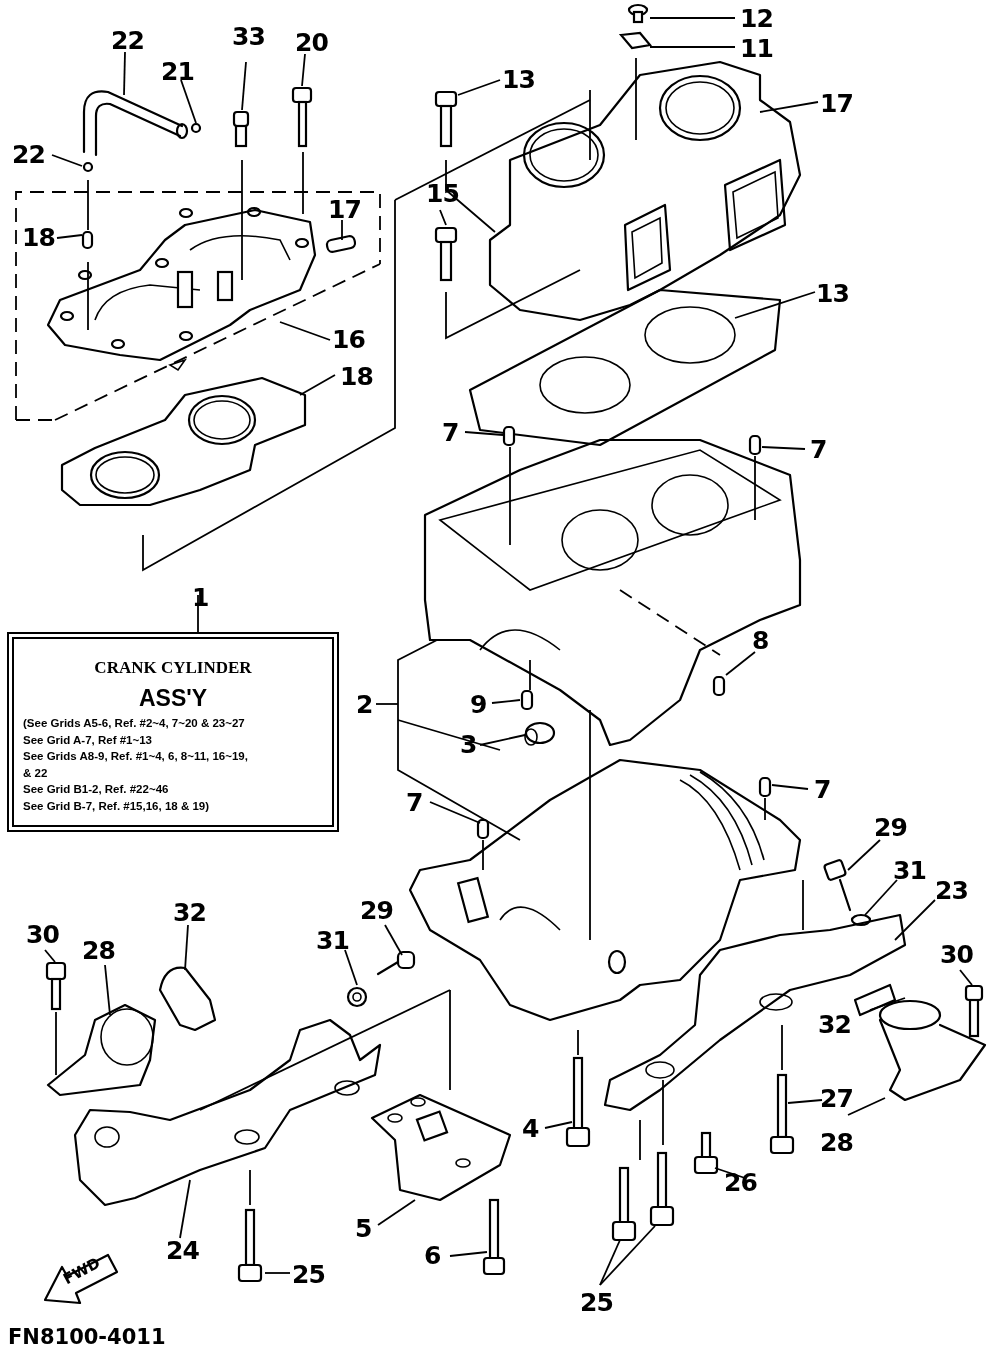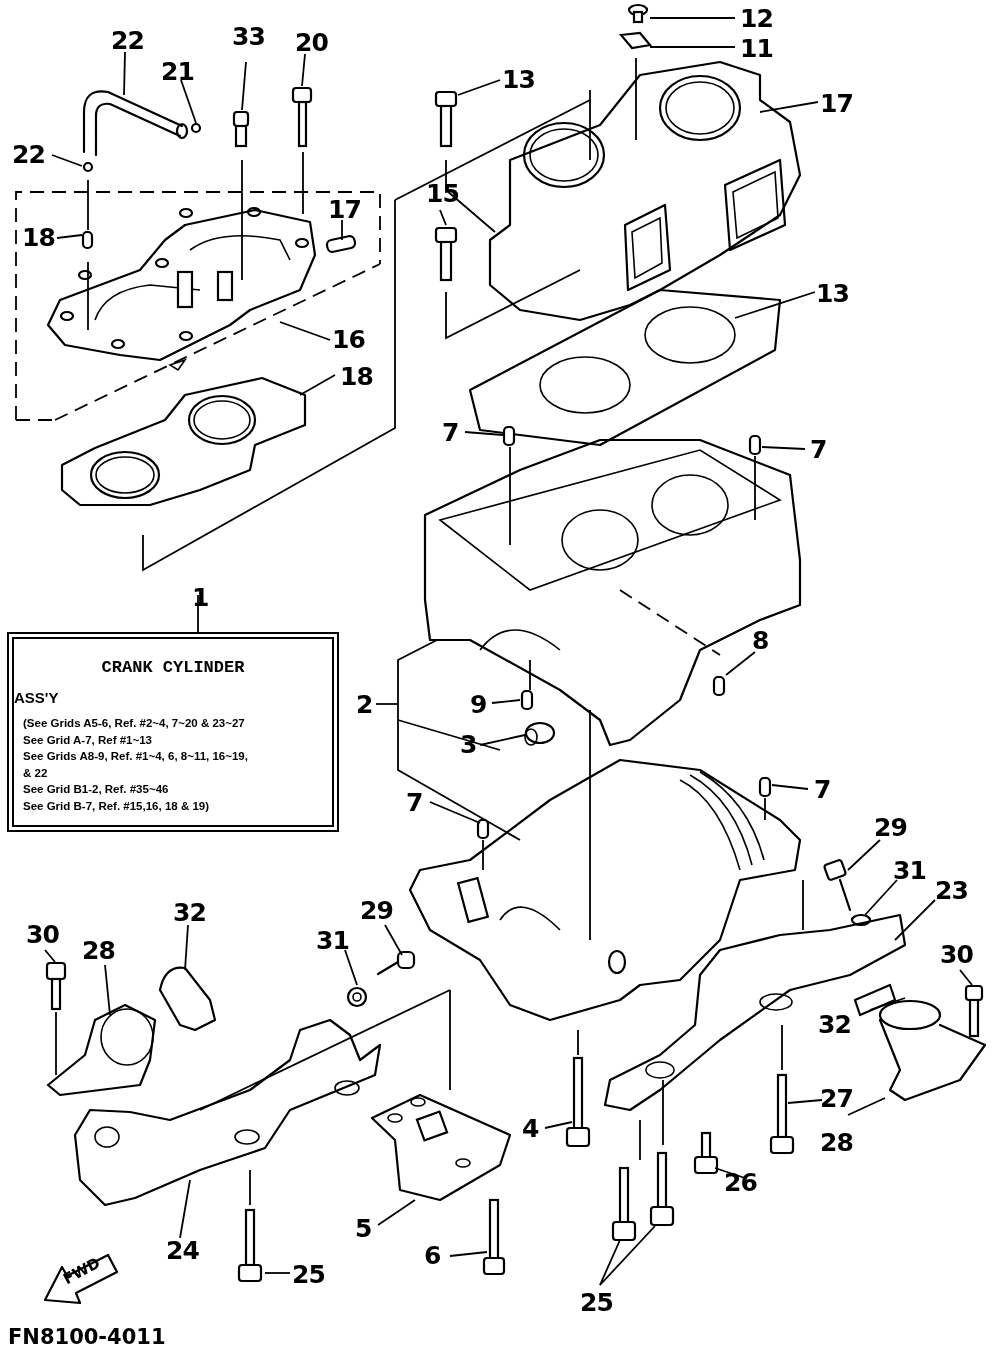--- a/index.html
+++ b/index.html
@@ -8,24 +8,24 @@
   #diagram { position: absolute; left: 0; top: 0; width: 1000px; height: 1359px; }
   #diagram .part { fill: none; stroke: #000; stroke-width: 2.2; stroke-linejoin: round; stroke-linecap: round; }
   #diagram .thin { fill: none; stroke: #000; stroke-width: 1.6; }
   #diagram .dash { fill: none; stroke: #000; stroke-width: 1.8; stroke-dasharray: 14 8; }
   #diagram .lead { fill: none; stroke: #000; stroke-width: 1.8; }
   #diagram .fillw { fill: #fff; stroke: #000; stroke-width: 2.2; }
   .callout { position: absolute; font-family: "DejaVu Sans", sans-serif; font-size: 25px;
              font-weight: bold; line-height: 1; letter-spacing: -1px; color: #000; }
   .info-box { position: absolute; left: 12px; top: 637px; width: 318px; height: 186px;
               border: 2px solid #000; outline: 2px solid #000; outline-offset: 3px; background: #fff; }
-  .info-title { text-align: center; font-family: Liberation Mono, monospace; font-weight: bold;
+  .info-title { text-align: center; font-family: Liberation Serif, serif; font-weight: bold;
                 font-size: 17px; margin-top: 18px; line-height: 22px; }
-  .info-sub { font-family: "Liberation Sans", sans-serif; font-weight: bold;
-              font-size: 15px; margin-top: 8px; line-height: 22px; }
+  .info-sub { text-align: center; font-family: "Liberation Sans", sans-serif; font-weight: bold;
+              font-size: 23px; margin-top: 8px; line-height: 22px; }
   .info-lines { margin: 6px 0 0 9px; font-family: "Liberation Sans", sans-serif; font-weight: bold;
                 font-size: 11.5px; line-height: 16.5px; }
   .info-lines div { white-space: nowrap; }
   .drawing-code { position: absolute; left: 8px; top: 1325px; font-family: "DejaVu Sans", sans-serif;
                   font-weight: bold; font-size: 21px; letter-spacing: 0px; }
   .fwd-label { position: absolute; left: 62px; top: 1262px; font-family: "DejaVu Sans", sans-serif;
                font-weight: bold; font-size: 15px; transform: rotate(-28deg); }
 </style>
 </head>
 <body>
@@ -365,19 +365,19 @@
 <span class="callout" style="left:360px;top:898px">29</span>
 
 <div class="info-box">
   <div class="info-title">CRANK CYLINDER</div>
   <div class="info-sub">ASS'Y</div>
   <div class="info-lines">
     <div>(See Grids A5-6, Ref. #2~4, 7~20 &amp; 23~27</div>
     <div>See Grid A-7, Ref #1~13</div>
     <div>See Grids A8-9, Ref. #1~4, 6, 8~11, 16~19,</div>
     <div>&amp; 22</div>
-    <div>See Grid B1-2, Ref. #35~46</div>
+    <div>See Grid B1-2, Ref. #22~46</div>
     <div>See Grid B-7, Ref. #15,16, 18 &amp; 19)</div>
   </div>
 </div>
 
 <span class="fwd-label">FWD</span>
 <span class="drawing-code">FN8100-4011</span>
 
 </body></html>

